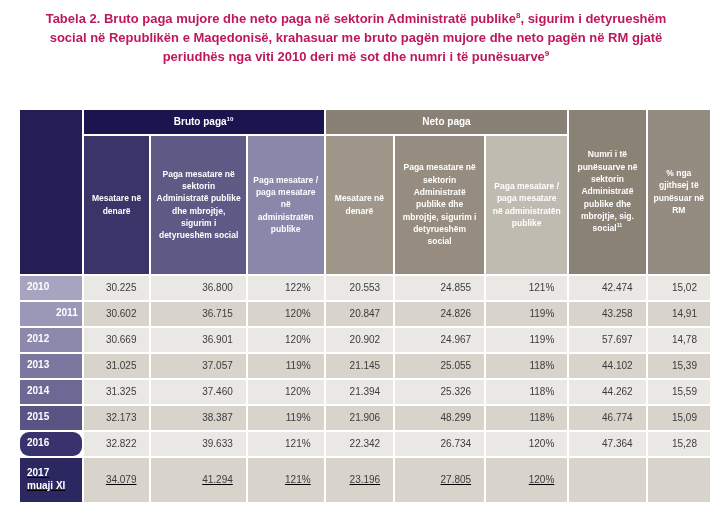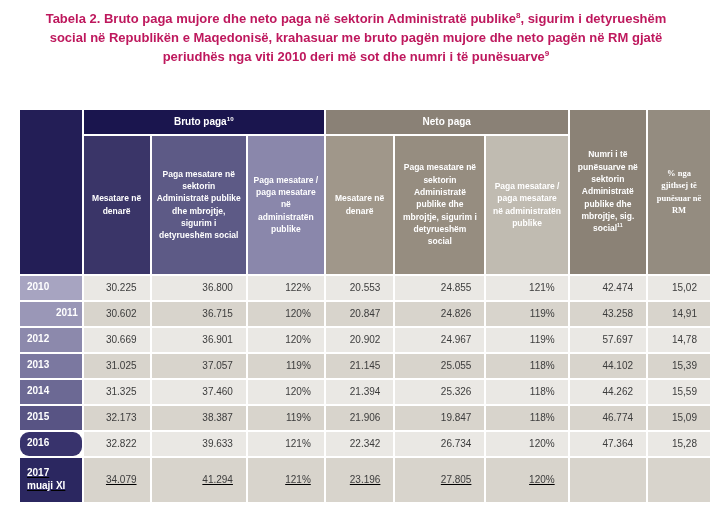--- a/index.html
+++ b/index.html
@@ -43,21 +43,21 @@
     text-align:center; vertical-align:middle;
     padding:0 5px;
   }
   .hb1 { background:var(--bruto-col1); }
   .hb2 { background:var(--bruto-col2); }
   .hb3 { background:var(--bruto-col3); }
   .hn1 { background:var(--neto-col1); }
   .hn2 { background:var(--neto-col2); }
   .hn3 { background:var(--neto-col3); }
   .numri { background:var(--numri-col); }
-  .pct   { background:var(--pct-col);font-family:Liberation Serif, serif; }
+  .pct   { background:var(--pct-col); }
   tbody tr { height:24px; }
   tr.row-last { height:44px;text-decoration:underline; }
   .year-cell {
     color:#ffffff; font-weight:bold; font-size:10px;
     text-align:left; vertical-align:middle;
     padding:2px 4px 2px 7px; line-height:1.25;
   }
   .data-cell {
     font-size:10px; color:#3c3c3c;
     text-align:right; vertical-align:middle;
@@ -155,21 +155,21 @@
         <td class="data-cell">118%</td>
         <td class="data-cell">44.262</td>
         <td class="data-cell">15,59</td>
       </tr>
       <tr class="row-dark">
         <th class="year-cell" style="background: rgb(88, 84, 132);">2015</th>
         <td class="data-cell">32.173</td>
         <td class="data-cell">38.387</td>
         <td class="data-cell">119%</td>
         <td class="data-cell">21.906</td>
-        <td class="data-cell">19.847</td>
+        <td class="data-cell">48.299</td>
         <td class="data-cell">118%</td>
         <td class="data-cell">46.774</td>
         <td class="data-cell">15,09</td>
       </tr>
       <tr class="row-light">
         <th class="year-cell" style="background: rgb(56, 51, 108); border-radius: 9px;">2016</th>
         <td class="data-cell">32.822</td>
         <td class="data-cell">39.633</td>
         <td class="data-cell">121%</td>
         <td class="data-cell">22.342</td>

